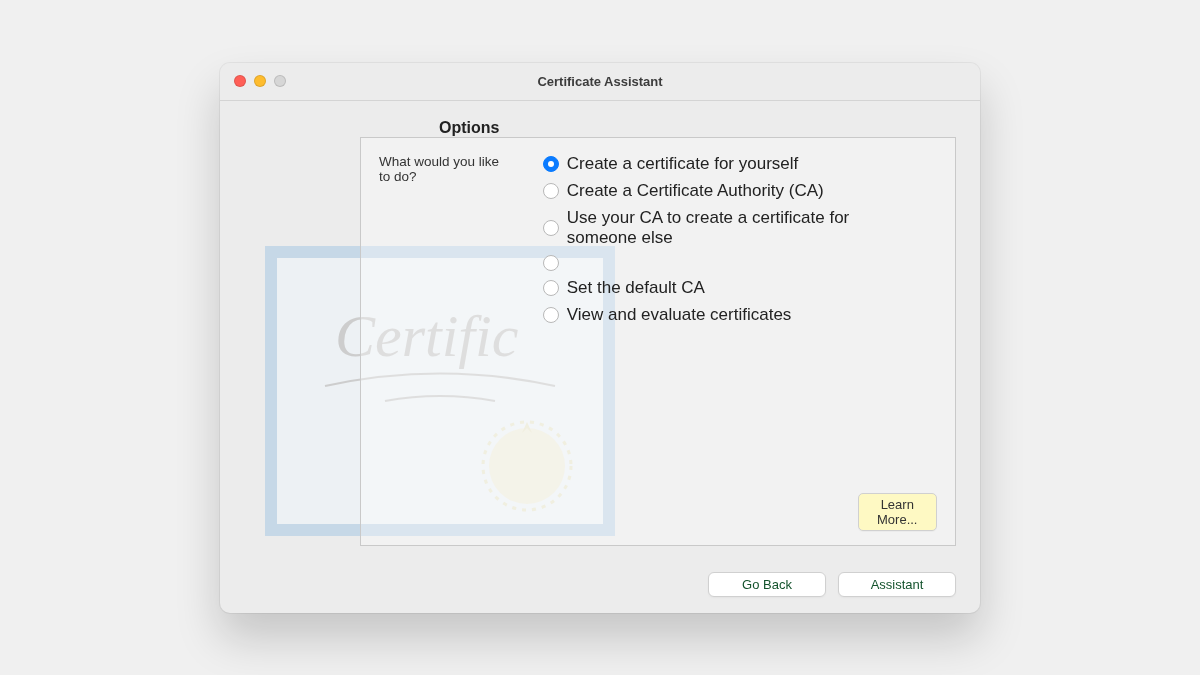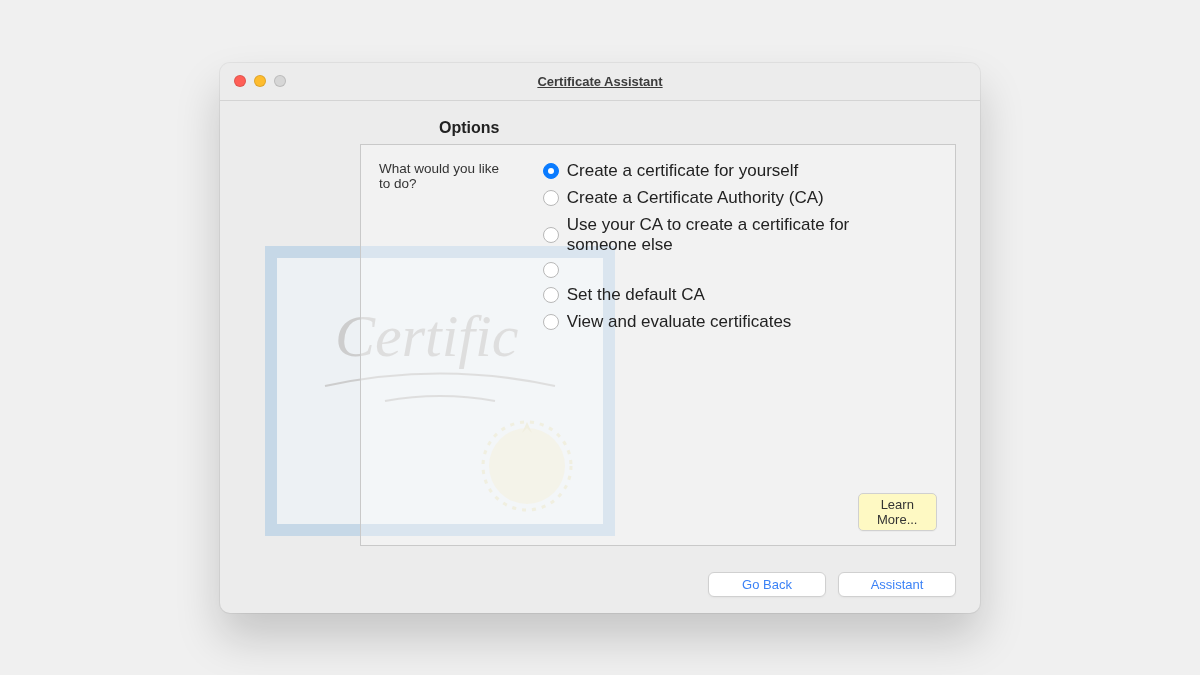--- a/index.html
+++ b/index.html
@@ -45,41 +45,40 @@
     }
     .tl-red { background: #ff5f57; border: 0.5px solid rgba(0,0,0,0.12); }
     .tl-yellow { background: #febc2e; border: 0.5px solid rgba(0,0,0,0.12); }
     .tl-gray { background: #d6d6d6; border: 0.5px solid rgba(0,0,0,0.12); }
     .title {
       flex: 1;
       text-align: center;
       font-size: 13px;
       font-weight: 700;
       color: #3c3c3c;
-      text-decoration: underline;
     }
     .content {
       flex: 1;
       display: flex;
       padding: 18px 24px 14px 24px;
       position: relative;
       flex-direction: column;
     }
     .cert-art {
       position: absolute;
       left: 45px;
       top: 145px;
       width: 350px;
       height: 290px;
       opacity: 0.55;
       pointer-events: none;
     }
     .heading-row {
       margin-left: 195px;
-      margin-bottom: 7px;
+      margin-bottom: 0;
     }
     .section-title {
       font-size: 16px;
       font-weight: 700;
       color: #222;
     }
     .options-panel {
       margin-left: 116px;
       border: 1px solid #c9c9c9;
       background: rgba(255,255,255,0.35);
@@ -148,21 +147,21 @@
       display: flex;
       justify-content: flex-end;
       gap: 12px;
       padding: 12px 24px 16px 24px;
     }
     .nav-btn {
       background: #fff;
       border: 1px solid #d0d0d0;
       border-radius: 6px;
       font-size: 13px;
-      color: #3b82f6;
+      color: #14532d;
       padding: 4px 0;
       width: 118px;
       text-align: center;
       box-shadow: 0 1px 2px rgba(0,0,0,0.04);
       cursor: pointer;
     }
   </style>
 </head>
 <body>
 

